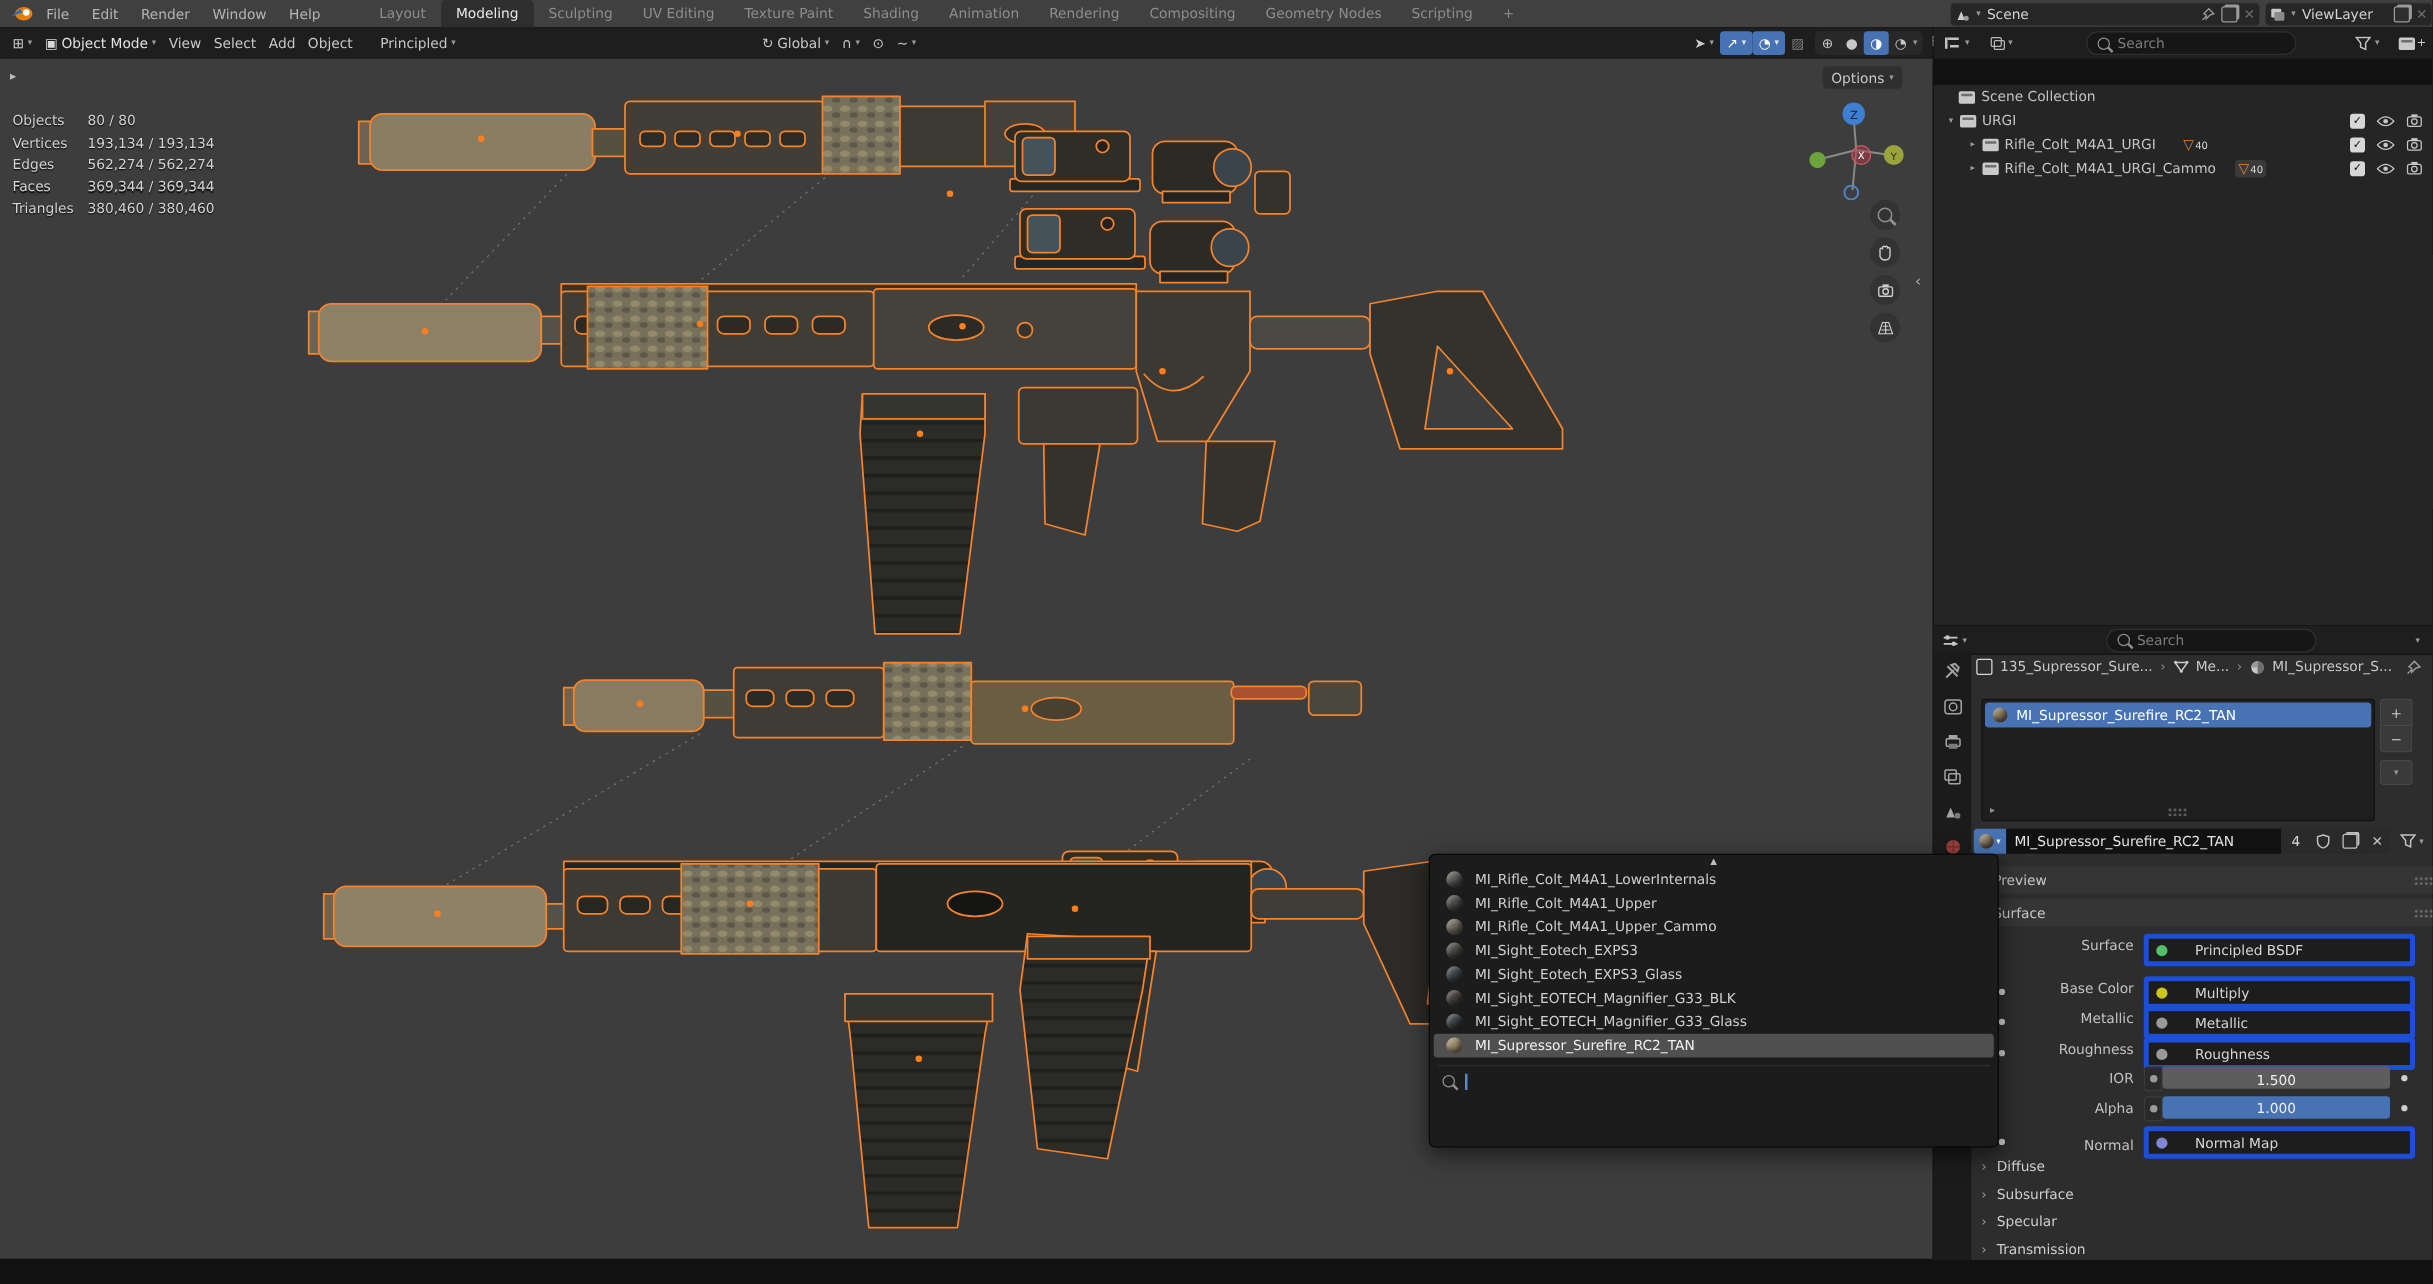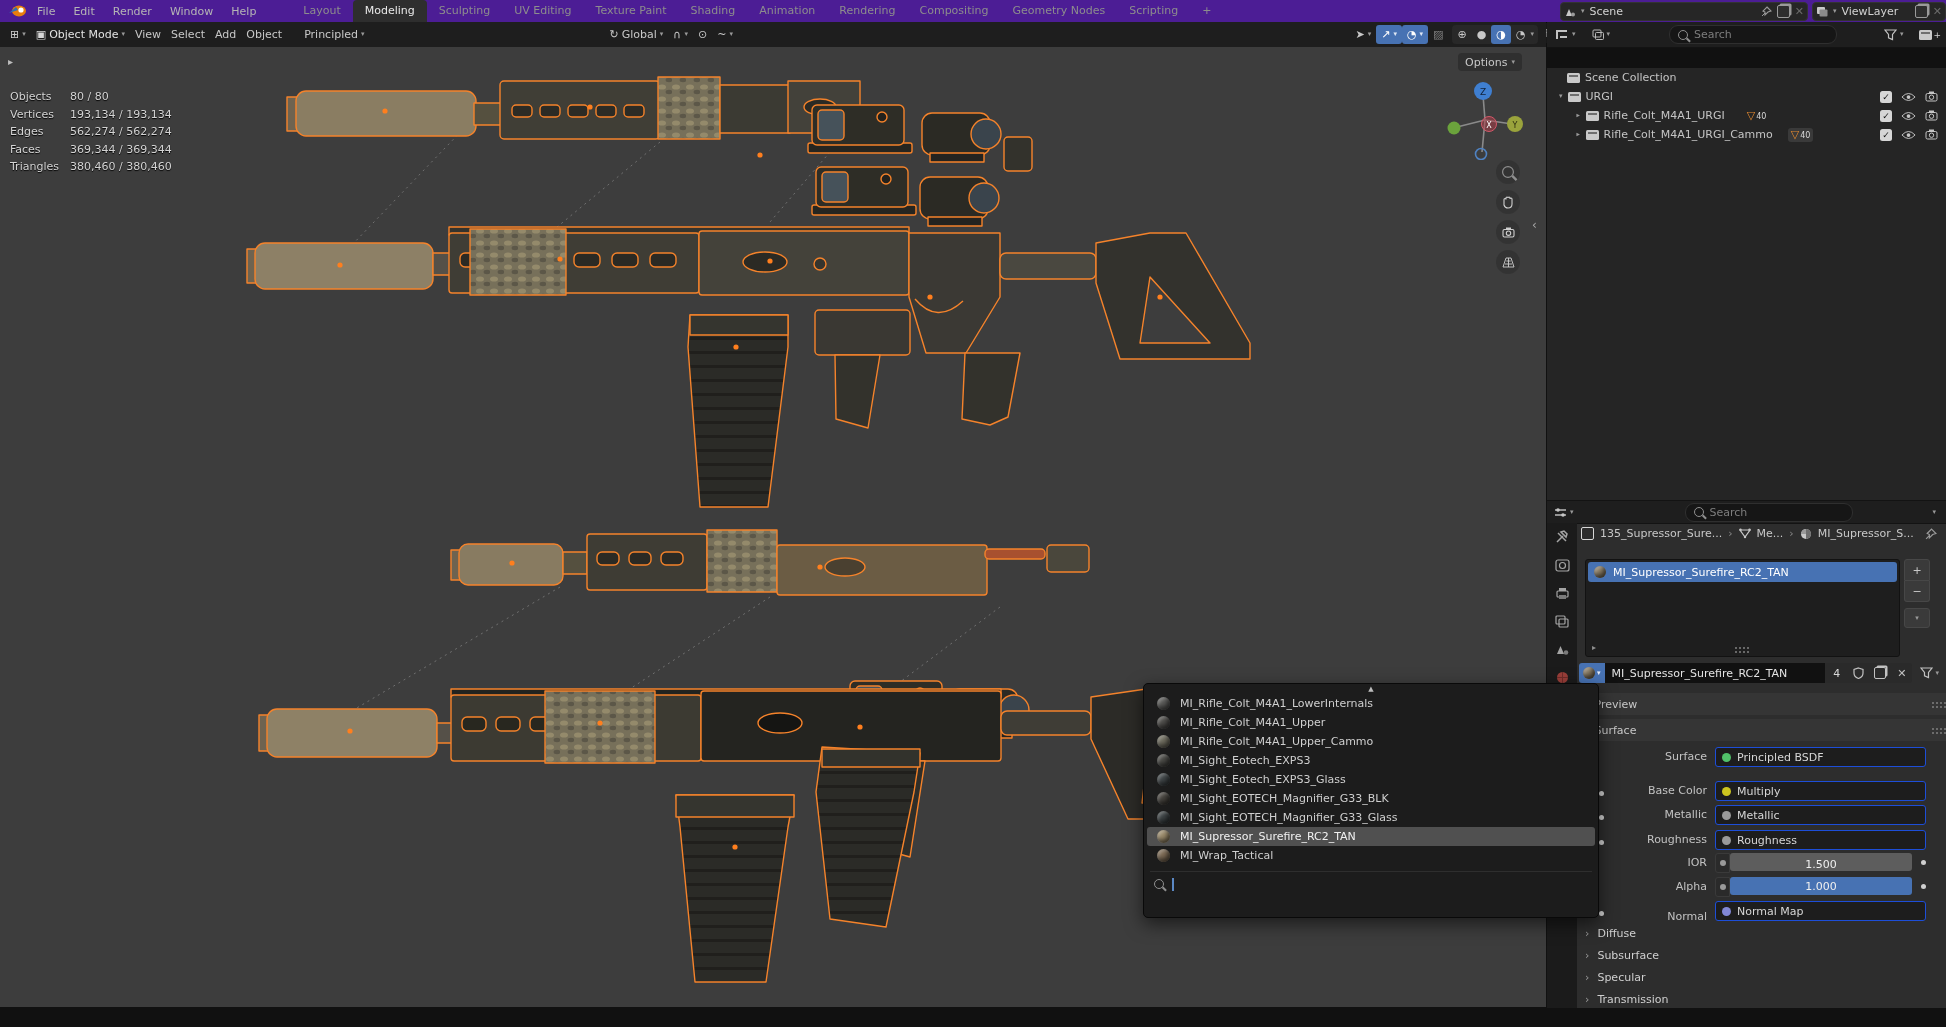--- a/index.html
+++ b/index.html
@@ -5,21 +5,21 @@
   html,body{margin:0;padding:0;background:#111;}
   body{width:1946px;height:1027px;position:relative;overflow:hidden;
        font-family:"DejaVu Sans",sans-serif;font-size:11px;color:#c8c8c8;}
   .abs{position:absolute;}
   .row{display:flex;align-items:center;}
   .chev{font-size:7px;color:#9a9a9a;line-height:1;}
   .btn{border-radius:3px;display:inline-flex;align-items:center;gap:3px;padding:0 5px;height:19px;}
   .on{background:#4772b3;color:#fff;}
   .grip{width:16px;height:7px;background:radial-gradient(#7a7a7a 1px, transparent 1.2px);background-size:4px 4px;opacity:.8;}
   
-  #topbar{left:0;top:0;width:1946px;height:22px;background:#4c1d95;display:flex;align-items:center;z-index:40;}
+  #topbar{left:0;top:0;width:1946px;height:22px;background:#404040;display:flex;align-items:center;z-index:40;}
   #topbar .menu{color:#b5b5b5;padding:0 9px;}
   .wstab{color:#8d8d8d;padding:0 12px;height:22px;line-height:22px;border-radius:4px 4px 0 0;}
   .wstab.active{background:#2e2e2e;color:#e8e8e8;}
   .idsel{display:flex;align-items:center;background:#262626;border:1px solid #333;border-radius:4px;height:17px;padding:0 3px;gap:5px;color:#d2d2d2;}
   
   .hdr{background:#1e1e1e;border-bottom:1px solid #131313;}
   .searchbox{display:flex;align-items:center;gap:6px;background:#161616;border:1px solid #2f2f2f;border-radius:9px;height:17px;padding:0 8px;color:#7d7d7d;}
   .i-mag{position:relative;width:8px;height:8px;border:1.4px solid #8f8f8f;border-radius:50%;flex:none;}
   .i-mag::after{content:"";position:absolute;width:5px;height:1.6px;background:#8f8f8f;transform:rotate(45deg);right:-4px;bottom:-2px;}
   
@@ -33,21 +33,21 @@
   .i-check{width:12px;height:12px;background:#d6d6d6;border-radius:2.5px;color:#151515;font-size:9px;line-height:12px;text-align:center;font-weight:bold;flex:none;}
   .i-coll{width:13px;height:10px;background:#c9c9c9;border-radius:1.5px;position:relative;flex:none;}
   .i-coll::before{content:"";position:absolute;left:2px;top:2px;right:2px;height:2px;background:#6e6e6e;}
   .badge40{display:flex;align-items:baseline;color:#e1882f;font-size:11px;background:#3a3a3a;border-radius:3px;padding:0 3px;height:14px;line-height:14px;}
   .badge40 small{font-size:8px;color:#d8d8d8;margin-left:1px;}
   
   #props{left:1547px;top:500px;width:399px;height:507px;background:#2d2d2d;border-top:1px solid #131313;}
   #ptabs{position:absolute;left:0;top:22px;width:30px;height:485px;background:#1b1b1b;}
   .ptab{width:30px;height:28px;display:flex;align-items:center;justify-content:center;opacity:.85;}
   .plabel{position:absolute;text-align:right;width:120px;color:#c2c2c2;}
-  .pfield{position:absolute;left:168px;width:197px;height:18px;background:#1d1d1d;border:1px solid #1d4ed8;border-radius:3px;display:flex;align-items:center;gap:6px;padding:0 6px;color:#d6d6d6;}
+  .pfield{position:absolute;left:168px;width:197px;height:18px;background:#1d1d1d;border:4px solid #1d4ed8;border-radius:3px;display:flex;align-items:center;gap:22px;padding:0 6px;color:#d6d6d6;}
   .dot{width:9px;height:9px;border-radius:50%;flex:none;}
   .slider{position:absolute;left:183px;width:182px;height:18px;border-radius:3px;display:flex;align-items:center;justify-content:center;color:#efefef;}
   .sock{position:absolute;left:168px;width:13px;height:18px;background:#2a2a2a;border:1px solid #3a3a3a;border-radius:3px 0 0 3px;display:flex;align-items:center;justify-content:center;}
   .deco{width:5px;height:5px;border-radius:50%;background:#cfcfcf;position:absolute;}
   .pcollapse{position:absolute;left:38px;color:#cfcfcf;}
   .sphere{border-radius:50%;box-shadow:inset -2px -3px 4px rgba(0,0,0,.6), inset 2px 2px 3px rgba(255,255,255,.28);flex:none;}
   
   #dropdown{left:1143px;top:683px;width:454px;height:233px;background:#1c1c1c;border:1px solid #090909;border-radius:5px;box-shadow:0 6px 18px rgba(0,0,0,.55);z-index:50;}
   .ddrow{height:19px;display:flex;align-items:center;gap:10px;padding:0 10px;color:#cfcfcf;border-radius:3px;margin:0 3px;}
   .ddrow.sel{background:#505050;color:#f1f1f1;}
@@ -718,24 +718,20 @@
       <span>MI_Sight_EOTECH_Magnifier_G33_BLK</span>
     </div>
   <div class="ddrow">
       <span class="sphere" style="width: 13px; height: 13px; background-color: rgb(60, 66, 68);"></span>
       <span>MI_Sight_EOTECH_Magnifier_G33_Glass</span>
     </div>
   <div class="ddrow sel">
       <span class="sphere" style="width: 13px; height: 13px; background-color: rgb(154, 138, 106);"></span>
       <span>MI_Supressor_Surefire_RC2_TAN</span>
     </div>
-  <div class="ddrow">
-      <span class="sphere" style="width: 13px; height: 13px; background-color: rgb(124, 106, 84);"></span>
-      <span>MI_Wrap_Tactical</span>
-    </div>
   <div class="row" style="margin:6px 6px 0 6px;height:20px;border-top:1px solid #2e2e2e;gap:8px;padding:2px 4px 0 4px">
     <span class="i-mag"></span>
     <span style="width:1.5px;height:13px;background:#5b88c4"></span>
     <span></span>
   </div>
 </div>
 
 <div id="statusbar">
   <span class="hint" style="margin-left:8px">
       <span class="kcap">↵</span>

